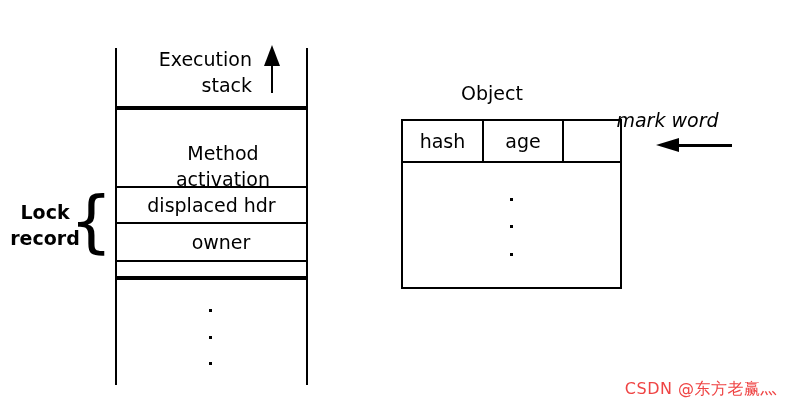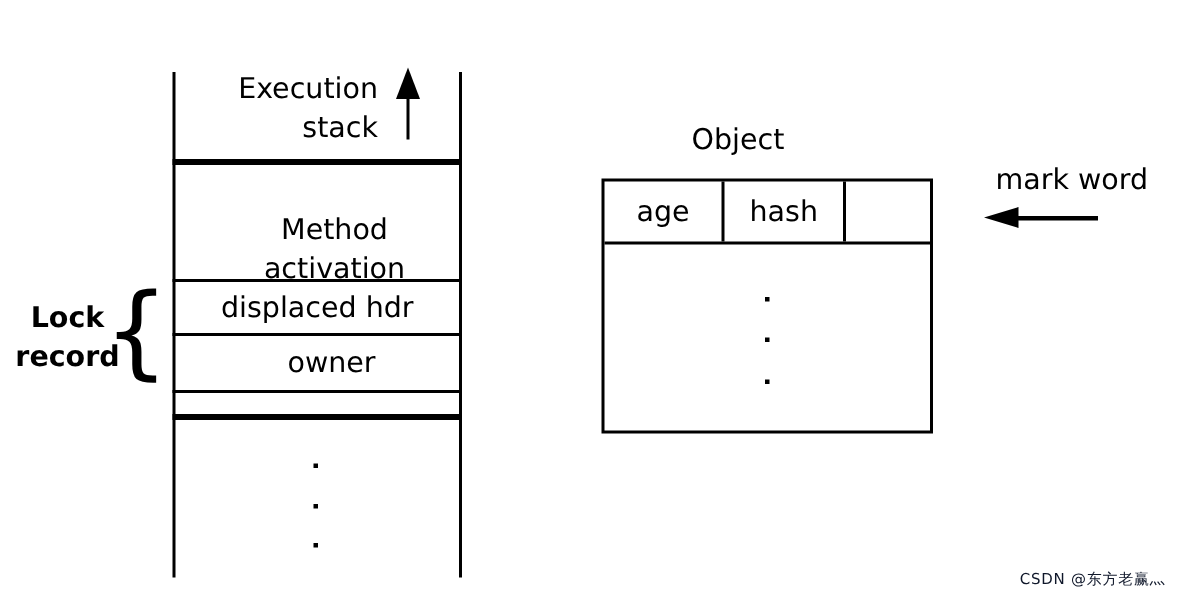--- a/index.html
+++ b/index.html
@@ -70,22 +70,22 @@
     text-align:center;
     box-sizing:border-box;
   }
   .obj-cell.c1{width:81px;border-right:2px solid #000;}
   .obj-cell.c2{width:80px;border-right:2px solid #000;}
   .obj-cell.c3{flex:1;}
   
   #watermark{
     position:absolute;
     right:13px;top:379px;
-    font-size:10px;
-    color:#0f172a;
+    font-size:16px;
+    color:#ef4444;
     text-shadow:1px 1px 0 #ffffff;
     letter-spacing:0.5px;
   }
 </style>
 </head>
 <body>
 
 <div id="canvas">
 
   <div>
@@ -121,32 +121,32 @@
   <div>
     <div class="lbl" style="left:5px;top:199px;width:80px;height:52px;font-weight:bold;">Lock record</div>
     <div id="lock-brace">{</div>
   </div>
 
   <div>
     <div class="lbl" style="left:402px;top:82px;width:180px;height:22px;line-height:22px;">Object</div>
 
     <div id="object-box">
       <div id="object-header">
+        <div class="obj-cell c1">hash</div>
         <div class="obj-cell c2">age</div>
-        <div class="obj-cell c1">hash</div>
       </div>
 
       <div class="dot" style="left:107px;top:77px;"></div>
       <div class="dot" style="left:107px;top:104px;"></div>
       <div class="dot" style="left:107px;top:132px;"></div>
     </div>
   </div>
 
   <div>
-    <div class="lbl" style="left:652px;top:108px;width:125px;height:24px;line-height:24px;">mark word</div>
+    <div class="lbl" style="left:605px;top:108px;width:125px;height:24px;line-height:24px;font-style:italic;">mark word</div>
     <div>
       <div class="arrow-head-left" style="left:656px;top:138px;"></div>
       <div class="arrow-shaft-h" style="left:677px;top:144px;width:55px;"></div>
     </div>
   </div>
 
   <div id="watermark">CSDN @东方老赢灬</div>
 
 </div>
 

